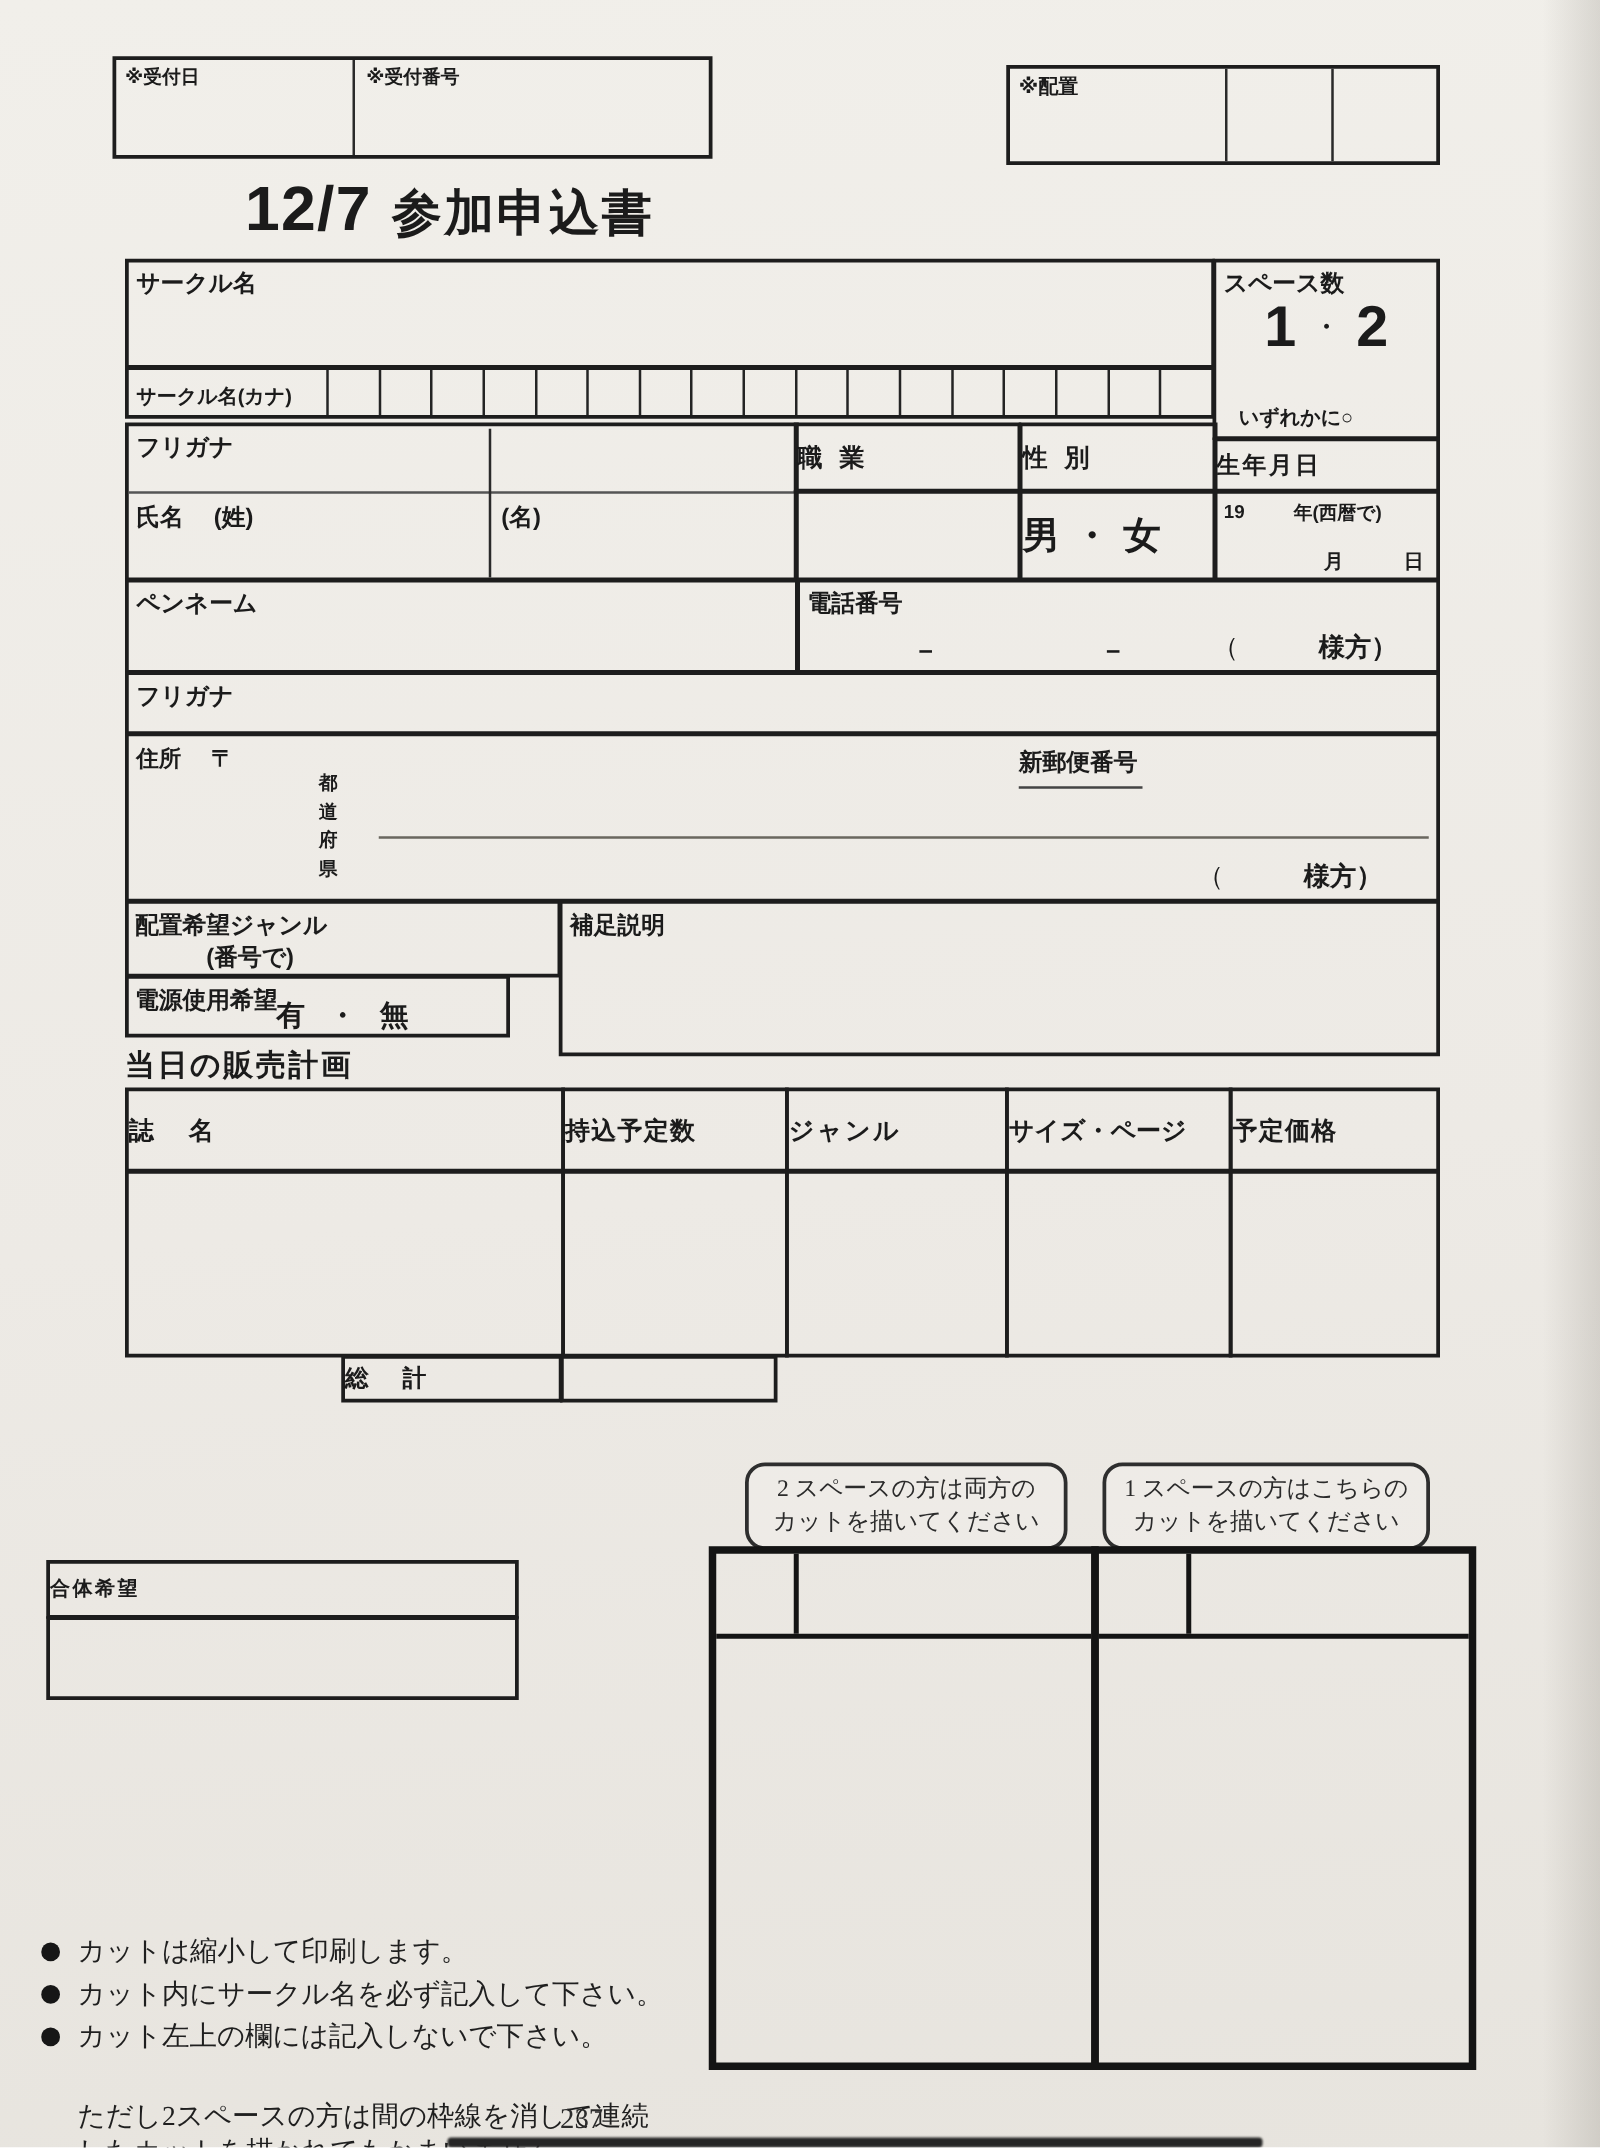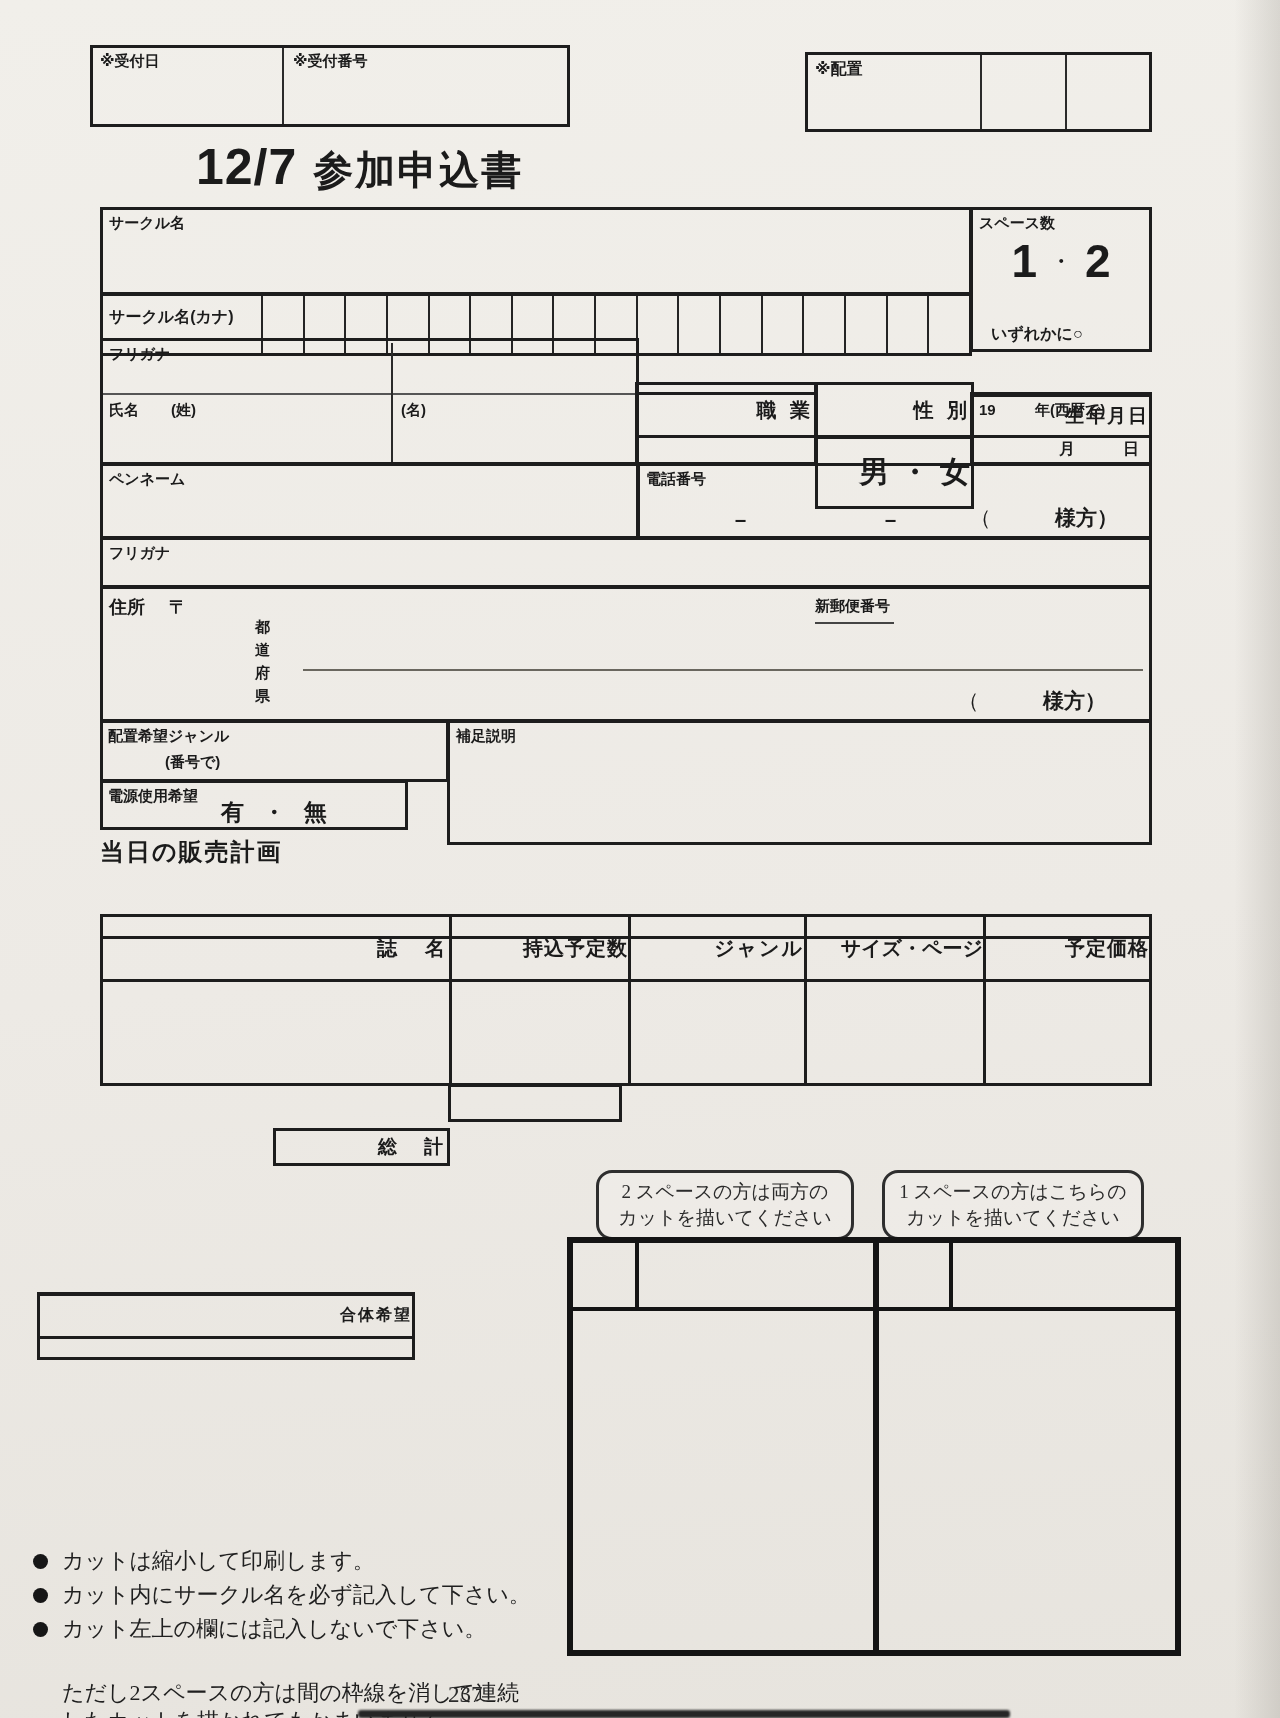--- a/index.html
+++ b/index.html
@@ -1,23 +1,23 @@
 <!DOCTYPE html>
 <html><head>
 <meta charset="utf-8">
 <style>
   html,body{margin:0;padding:0;}
   body{width:1280px;height:1718px;overflow:hidden;
        font-family:"Liberation Sans","DejaVu Sans",sans-serif;color:#1b1b1b;}
   #canvas{position:relative;width:1280px;height:1718px;
        background:linear-gradient(175deg,#f1efea 0%,#edeae5 55%,#e7e4de 100%);}
   .cell{position:absolute;border:3px solid #1d1d1d;box-sizing:border-box;}
-  .lb{position:absolute;font-weight:bold;font-size:15px;white-space:nowrap;}
-  .hd{display:flex;align-items:center;justify-content:flex-end;
-      font-weight:bold;font-size:20px;letter-spacing:4px;margin-top:44px;}
+  .lb{position:absolute;font-weight:bold;font-size:19px;white-space:nowrap;}
+  .hd{display:flex;align-items:center;justify-content:flex-start;
+      font-weight:bold;font-size:20px;letter-spacing:4px;}
   .vline{position:absolute;background:#2a2a2a;width:2px;}
   .hline{position:absolute;background:#4a4a4a;height:2px;}
   .kana-cells{position:absolute;left:158px;top:0;right:0;bottom:0;display:flex;}
   .kana-cells i{flex:1;border-left:2px solid #242424;}
   .bubble{position:absolute;border:3px solid #2e2e2e;border-radius:16px;
       display:flex;flex-direction:column;align-items:center;justify-content:center;
       font-family:"Liberation Serif","DejaVu Serif",serif;font-size:19px;
       line-height:26px;color:#2b2b2b;background:rgba(255,255,255,0.15);}
   .frame{position:absolute;border:6px solid #141414;box-sizing:border-box;}
   .band{position:absolute;left:0;top:0;right:0;height:64px;border-bottom:4px solid #141414;}
@@ -58,21 +58,21 @@
   <div class="cell" style="left:970px;top:207px;width:182px;height:145px;">
     <span class="lb" style="left:6px;top:4px;">スペース数</span>
     <div style="position:absolute;left:0;top:24px;width:100%;display:flex;align-items:center;justify-content:center;gap:14px;font-weight:bold;">
       <span style="font-size:46px;">1</span>
       <span style="font-size:20px;">・</span>
       <span style="font-size:46px;">2</span>
     </div>
     <span class="lb" style="left:18px;bottom:4px;font-size:16px;">いずれかに○</span>
   </div>
 
-  <div class="cell" style="left:100px;top:293px;width:872px;height:63px;">
+  <div class="cell" style="left:100px;top:293px;width:872px;height:42px;">
     <span class="lb" style="left:6px;top:11px;font-size:16px;">サークル名(カナ)</span>
     <div class="kana-cells">
       <i></i>
         <i></i>
         <i></i>
         <i></i>
         <i></i>
         <i></i>
         <i></i>
         <i></i>

